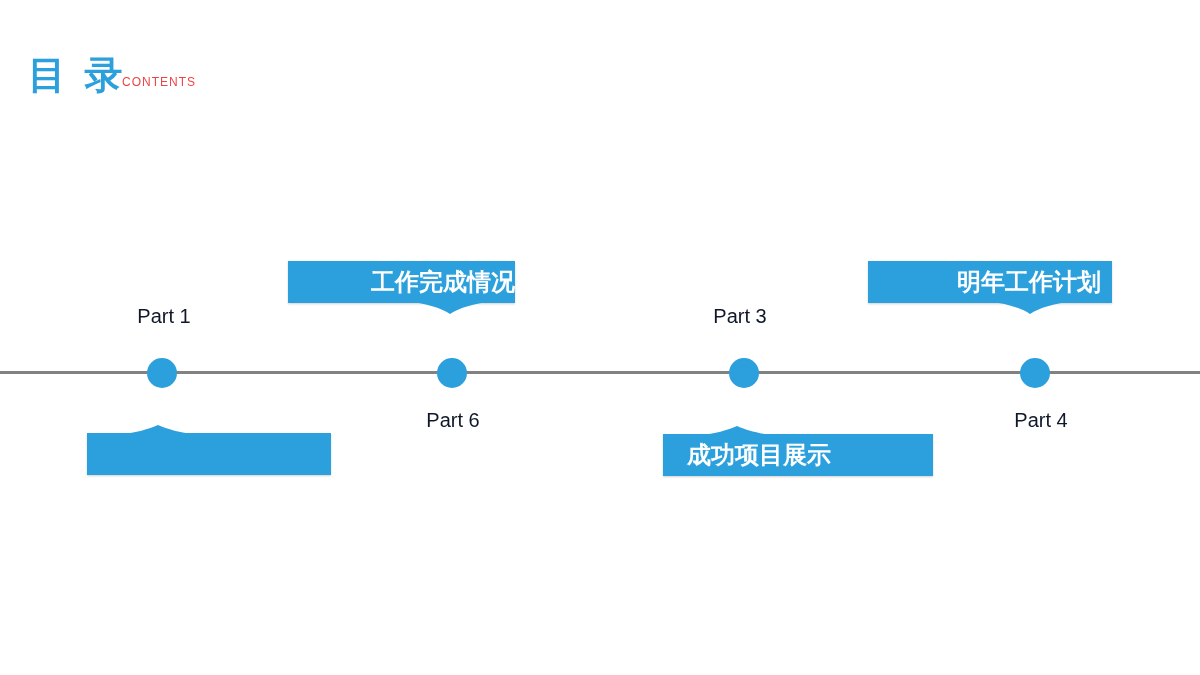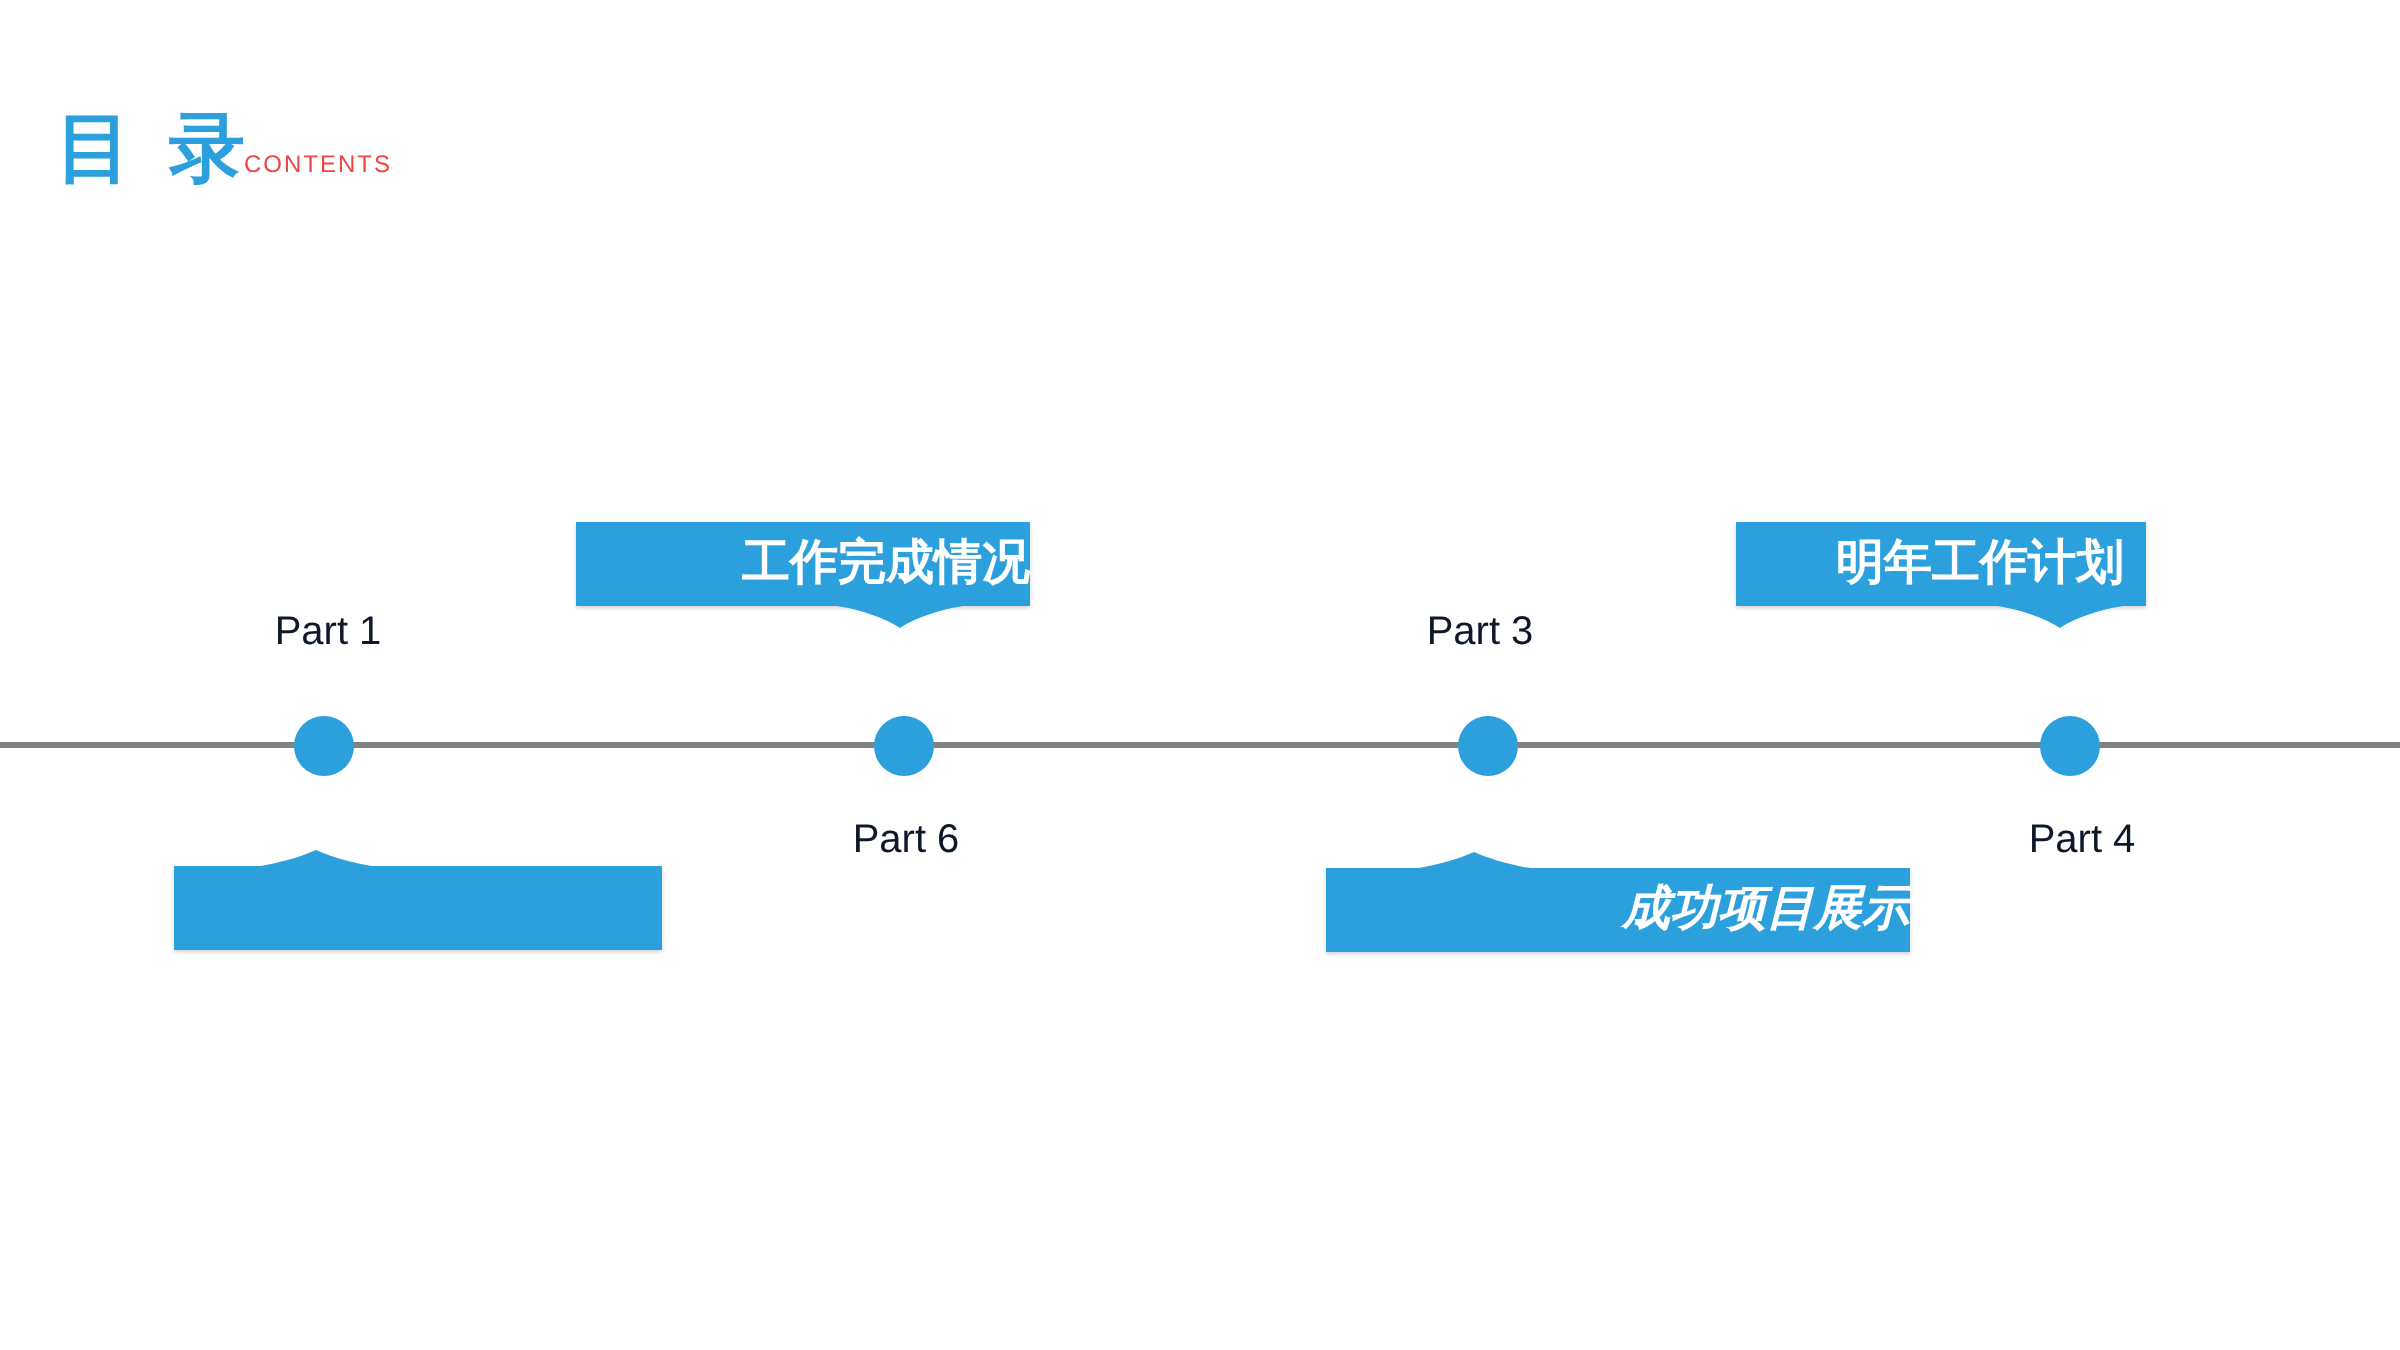--- a/index.html
+++ b/index.html
@@ -85,22 +85,22 @@
   }
   .banner .pointer {
     position: absolute;
     display: block;
   }
   .pointer.down { top: 41px; }
   .pointer.up   { top: -8px; }
 
   #banner-p1 { left: 87px;  top: 433px; width: 244px; text-align: center; }
   #banner-p2 { left: 288px; top: 261px; width: 227px; text-align: right; }
-  #banner-p3 { left: 663px; top: 434px; width: 292px; text-align: right;  padding-left: 24px; font-style: italic; }
-  #banner-p4 { left: 868px; top: 261px; width: 205px; text-align: right; padding-right: 11px; }
+  #banner-p3 { left: 663px; top: 434px; width: 270px; text-align: left;  padding-left: 24px; }
+  #banner-p4 { left: 868px; top: 261px; width: 244px; text-align: right; padding-right: 11px; }
 
   #banner-p1 .pointer { left: 35px; }
   #banner-p2 .pointer { left: 122px; }
   #banner-p3 .pointer { left: 38px; }
   #banner-p4 .pointer { left: 122px; }
 </style>
 </head>
 <body>
 
 <div class="slide">

